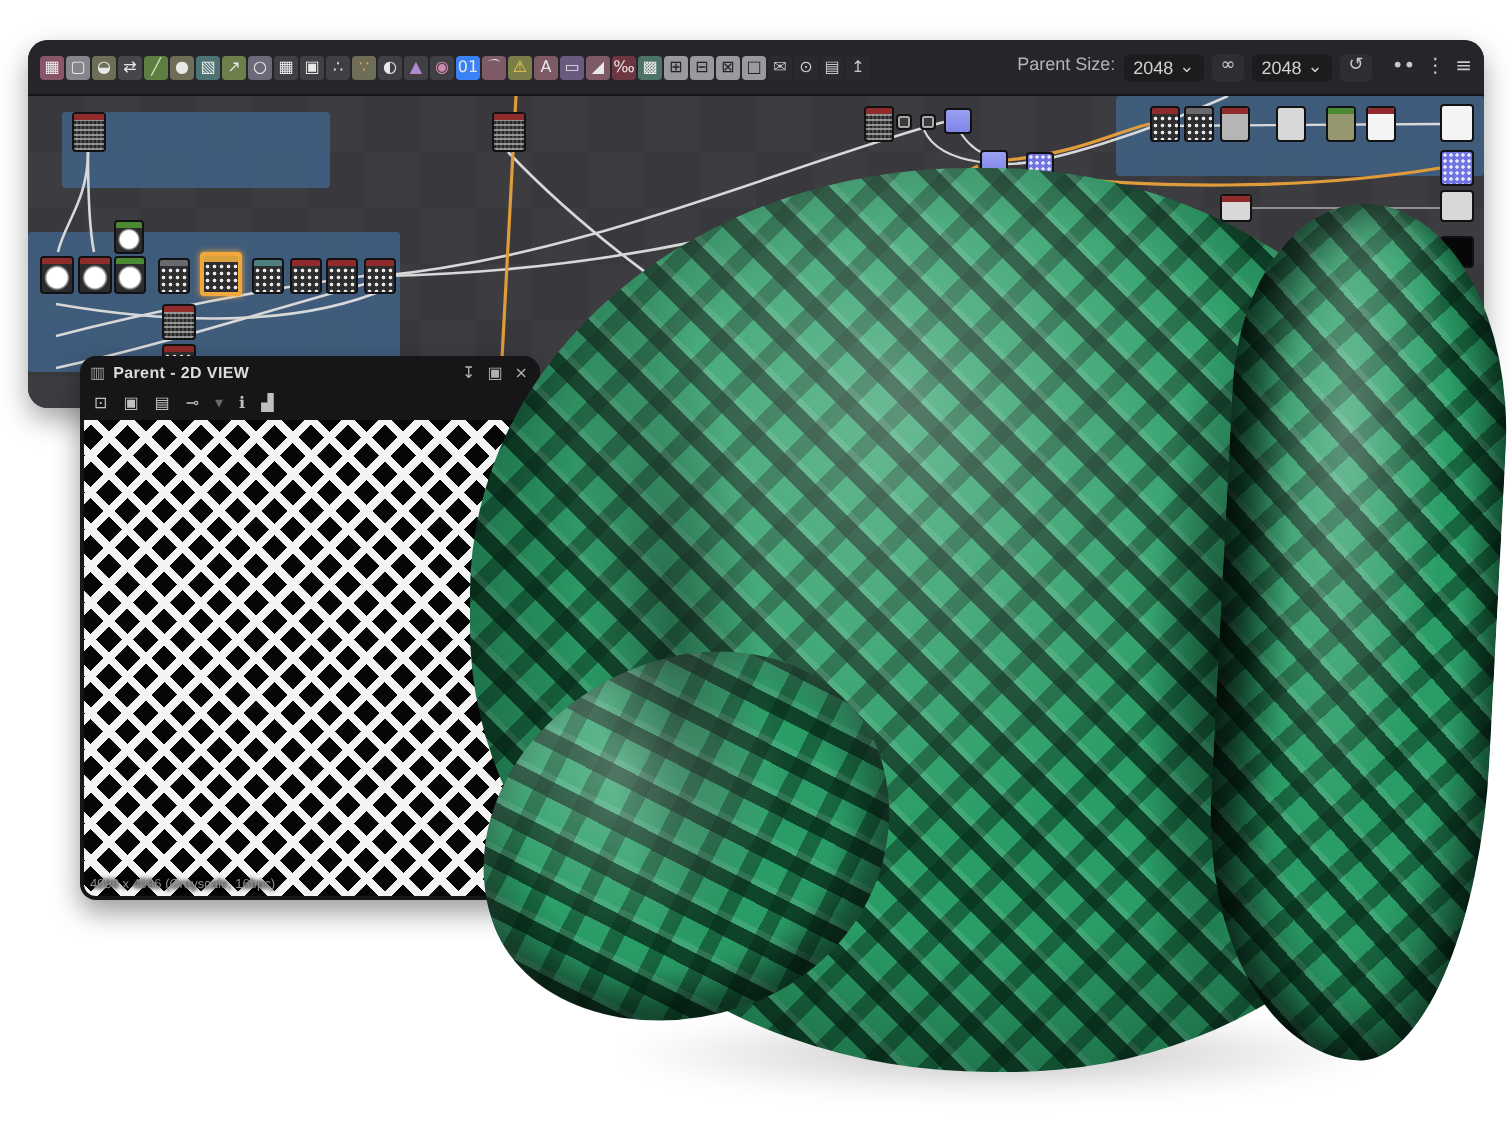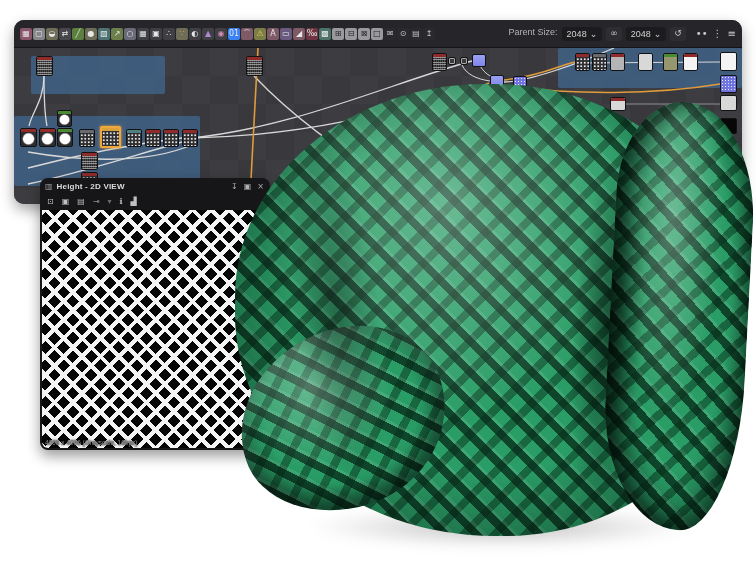--- a/index.html
+++ b/index.html
@@ -252,21 +252,21 @@
         <div class="g-node b-noise" style="left: 706px; top: 93px; width: 17px; height: 16px;"></div>
         <div class="g-node b-weavedark" style="left: 706px; top: 113px; width: 17px; height: 16px;"></div>
         <div class="g-node b-flatlight" style="left: 706px; top: 133px; width: 17px; height: 16px;"></div>
       </div>
   </div>
 </div>
 
 <div id="view2d">
   <div id="v2d-header">
     <span id="v2d-header-icon" class="glyph">▥</span>
-    <span id="v2d-title">Height - 2D VIEW</span>
+    <span id="v2d-title">Parent - 2D VIEW</span>
     <span id="v2d-header-buttons">
         <span class="v2d-hbtn glyph">↧</span>
         <span class="v2d-hbtn glyph">▣</span>
         <span class="v2d-hbtn glyph">×</span>
       </span>
   </div>
   <div id="v2d-tools">
       <span class="v2d-tool glyph">⊡</span>
       <span class="v2d-tool glyph">▣</span>
       <span class="v2d-tool glyph">▤</span>

